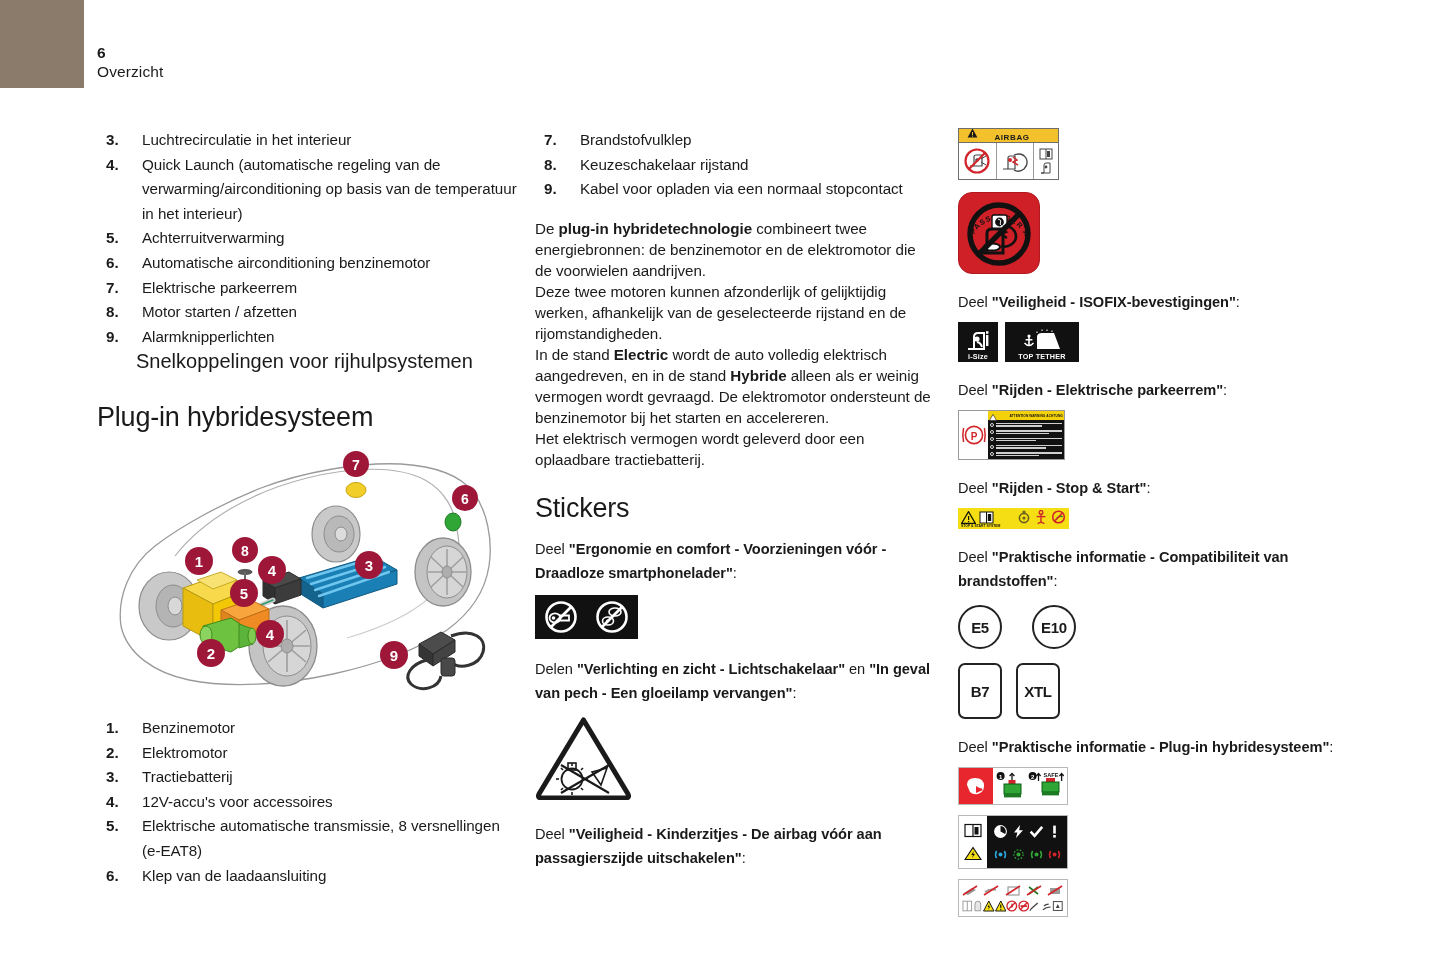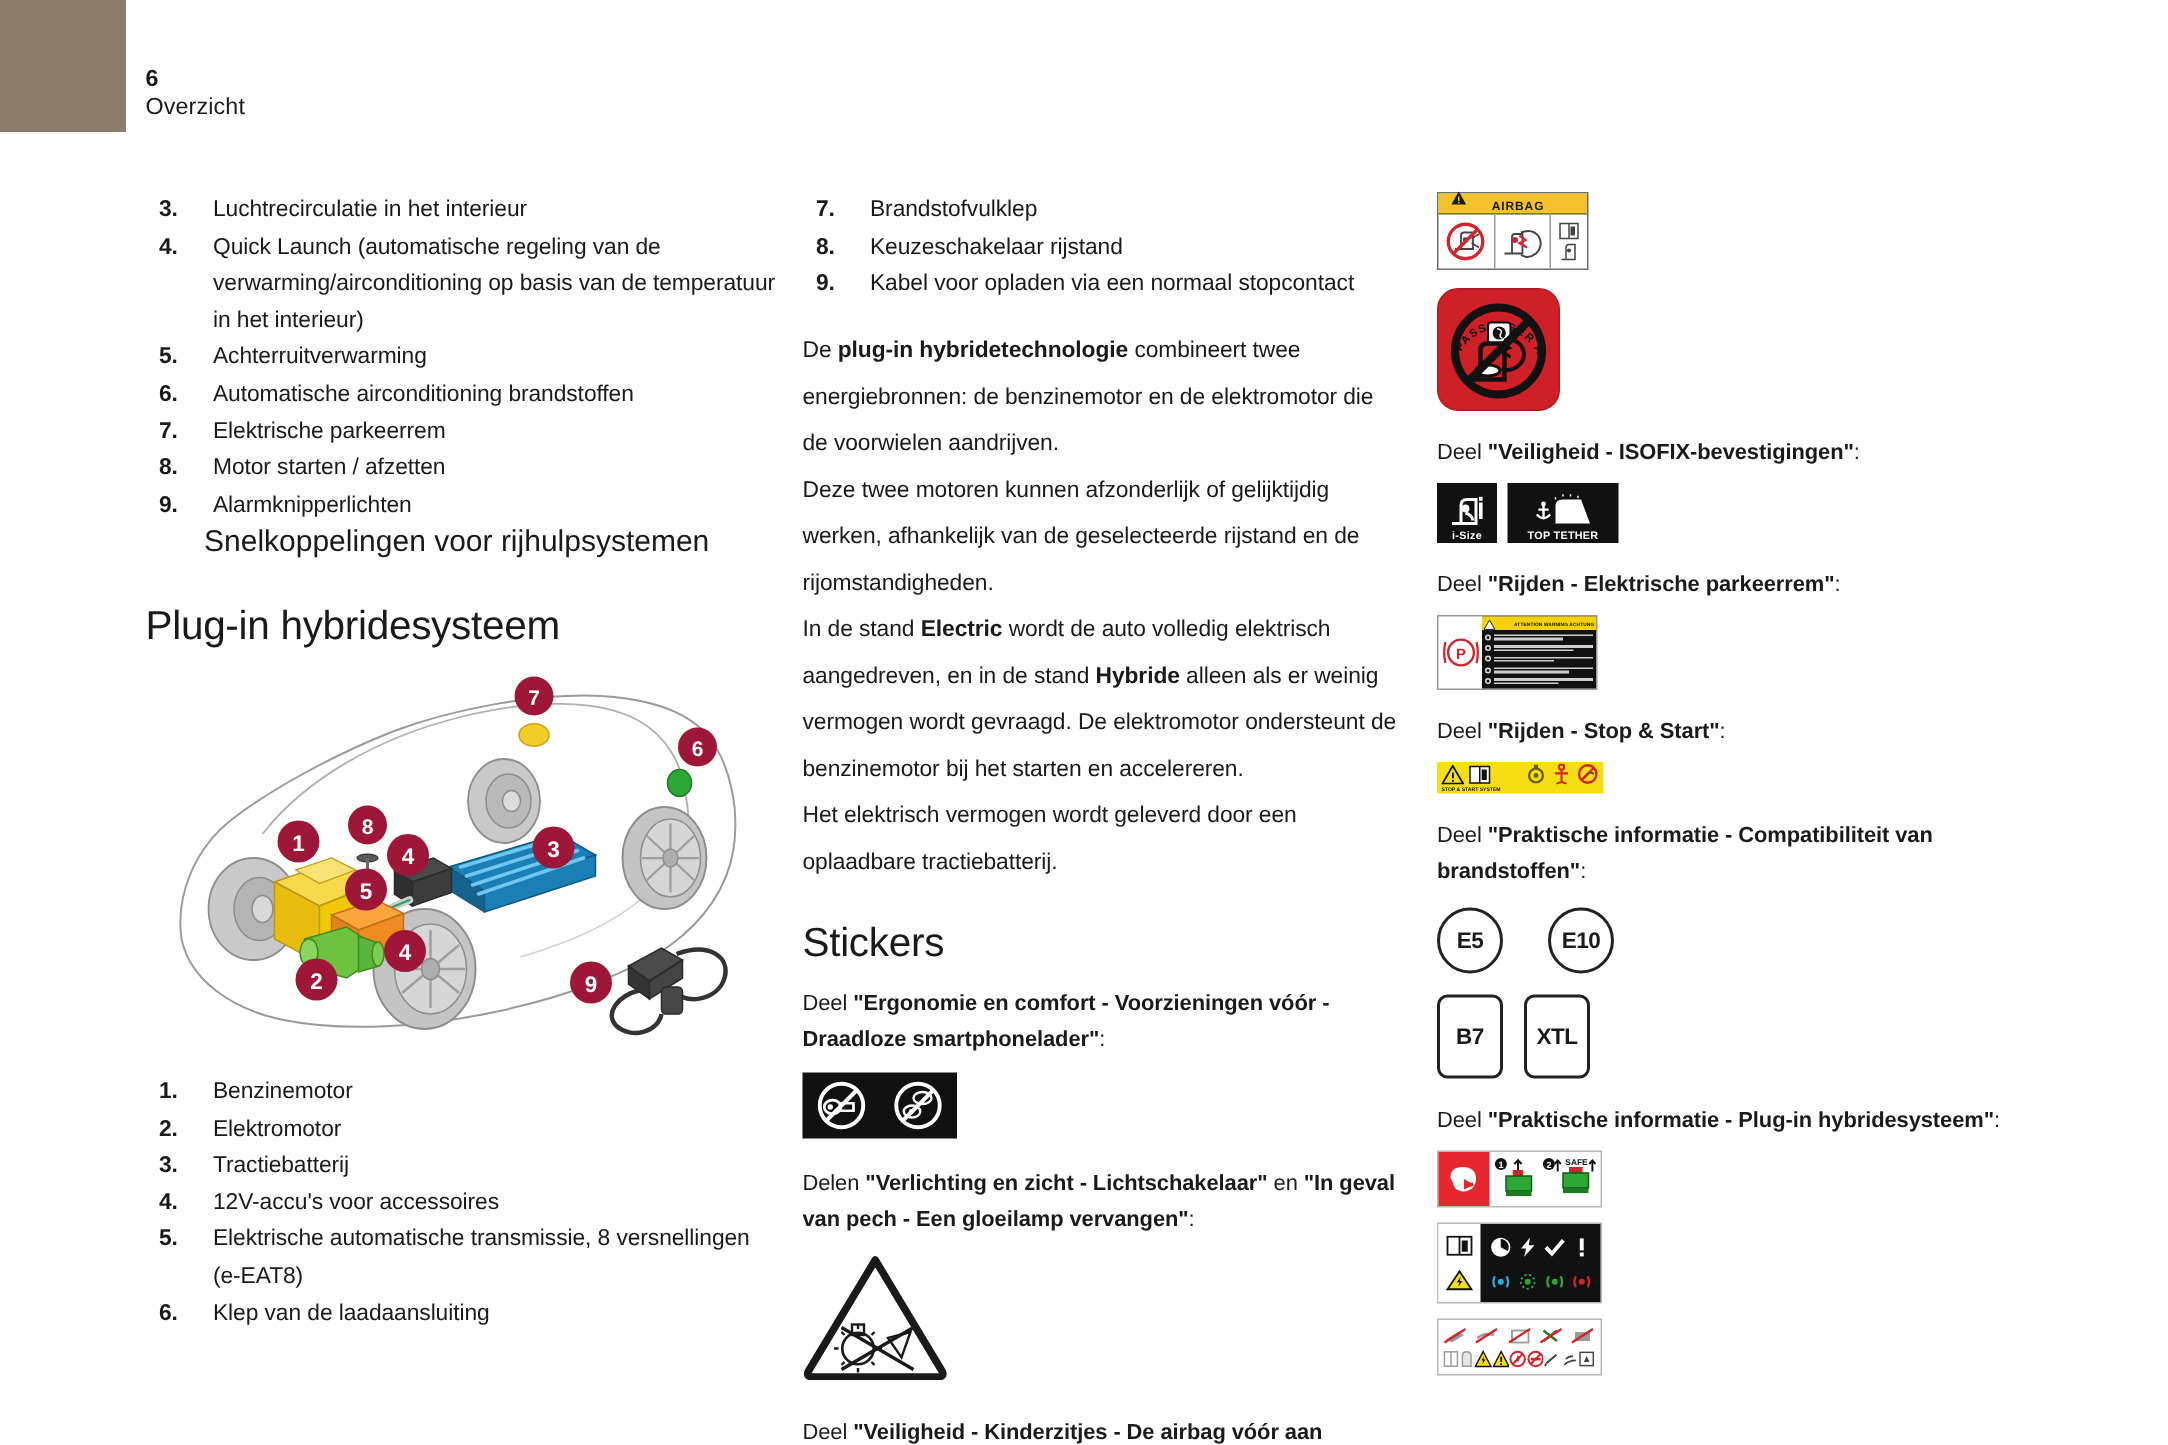--- a/index.html
+++ b/index.html
@@ -49,21 +49,21 @@
   
   h2.sec-title {
     font-size: 27px;
     font-weight: normal;
     letter-spacing: -0.2px;
     margin: 27px 0 0 0;
     line-height: 33px;
   }
   .body-par {
     font-size: 15.2px;
-    line-height: 31px;
+    line-height: 21px;
     letter-spacing: -0.05px;
   }
   .body-par b { font-weight: bold; }
   .lead-label {
     font-size: 14.6px;
     line-height: 24px;
     font-weight: normal;
     letter-spacing: -0.05px;
   }
   .lead-label b { font-weight: bold; }
@@ -187,21 +187,21 @@
       <li>
         <span class="n">4.</span>
         <span class="t">Quick Launch (automatische regeling van de verwarming/airconditioning op basis van de temperatuur in het interieur)</span>
       </li>
       <li>
         <span class="n">5.</span>
         <span class="t">Achterruitverwarming</span>
       </li>
       <li>
         <span class="n">6.</span>
-        <span class="t">Automatische airconditioning brandstoffen</span>
+        <span class="t">Automatische airconditioning benzinemotor</span>
       </li>
       <li>
         <span class="n">7.</span>
         <span class="t">Elektrische parkeerrem</span>
       </li>
       <li>
         <span class="n">8.</span>
         <span class="t">Motor starten / afzetten</span>
       </li>
       <li>

